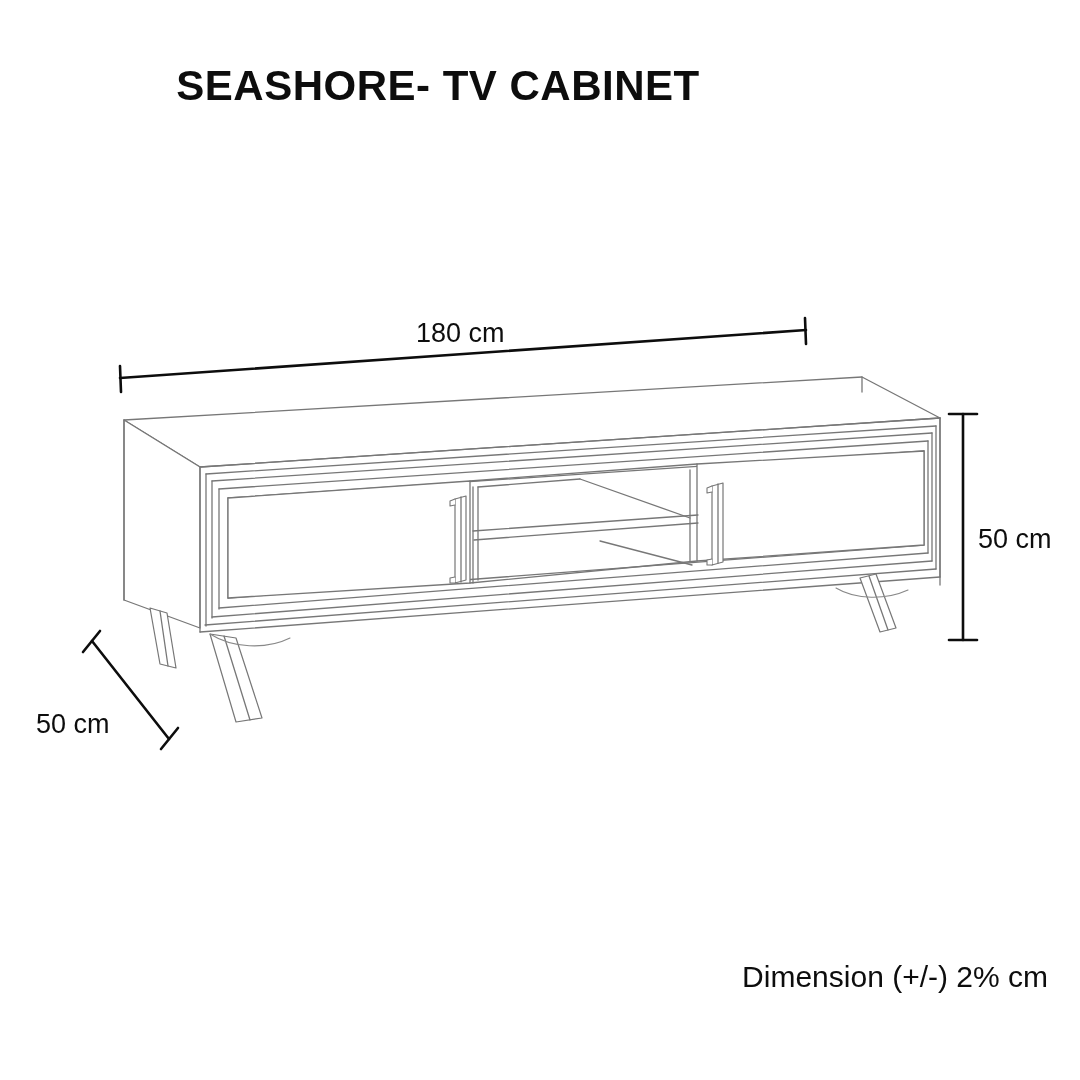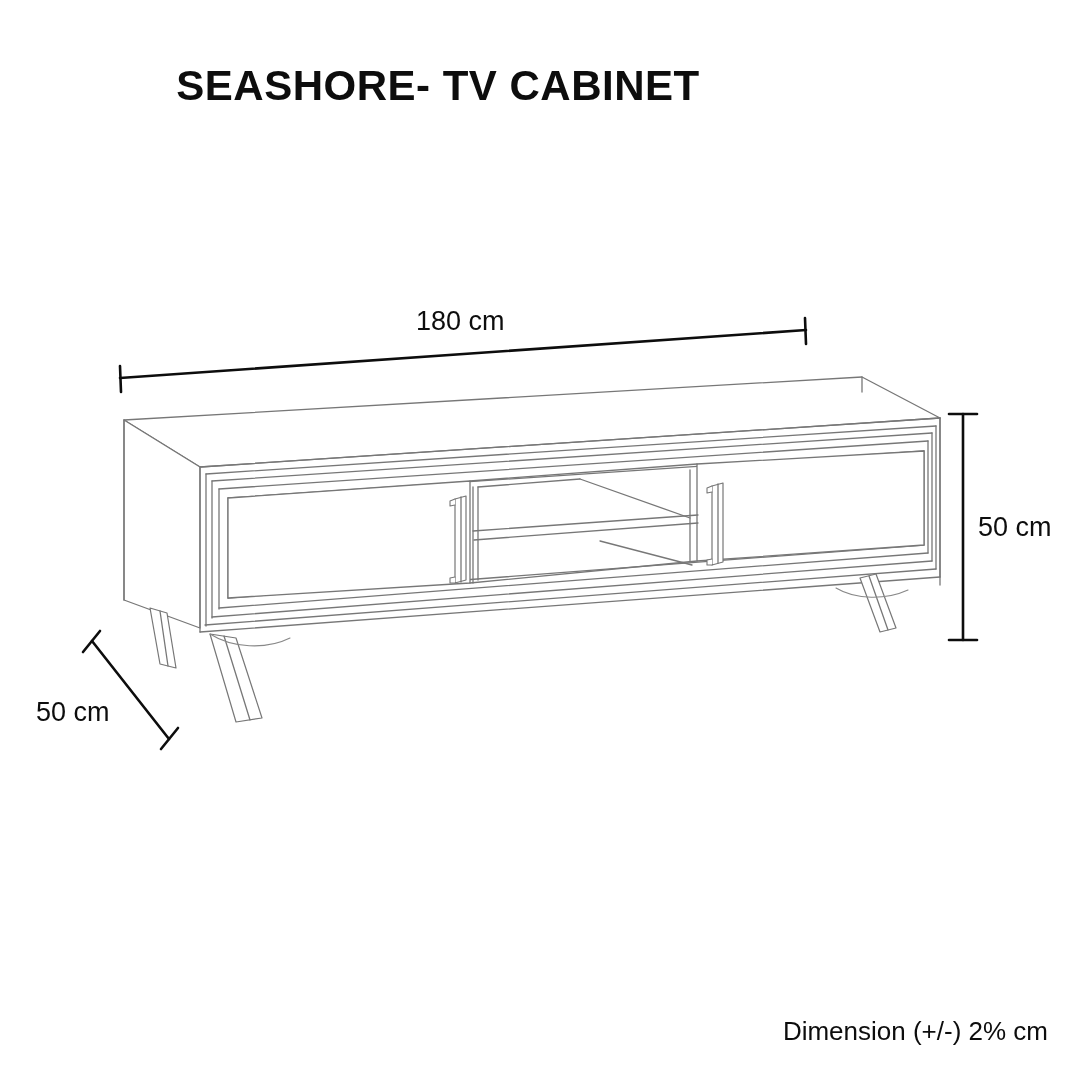--- a/index.html
+++ b/index.html
@@ -31,40 +31,41 @@
     font-size: 42px;
     font-weight: bold;
     letter-spacing: 0.5px;
     color: #0d0d0d;
     font-family: "Liberation Sans", sans-serif;
     white-space: nowrap;
   }
   #footer-note {
     position: absolute;
     right: 32px;
-    top: 1016px;
-    font-size: 26px;
+    top: 960px;
+    font-size: 30px;
     color: #0d0d0d;
     font-family: "Liberation Sans", sans-serif;
     white-space: nowrap;
   }
   #drawing-svg {
     position: absolute;
     left: 0;
     top: 0;
     width: 1080px;
     height: 1080px;
     display: block;
   }
   .dim-label {
     position: absolute;
     font-size: 27px;
     color: #0d0d0d;
     font-family: "Liberation Sans", sans-serif;
     white-space: nowrap;
+    margin-top: 12px;
   }
   #dim-width-label  { left: 416px; top: 306px; }
   #dim-height-label { left: 978px; top: 512px; }
   #dim-depth-label  { left: 36px;  top: 697px; }
 </style>
 </head>
 <body>
 
 <div id="sheet">
 

